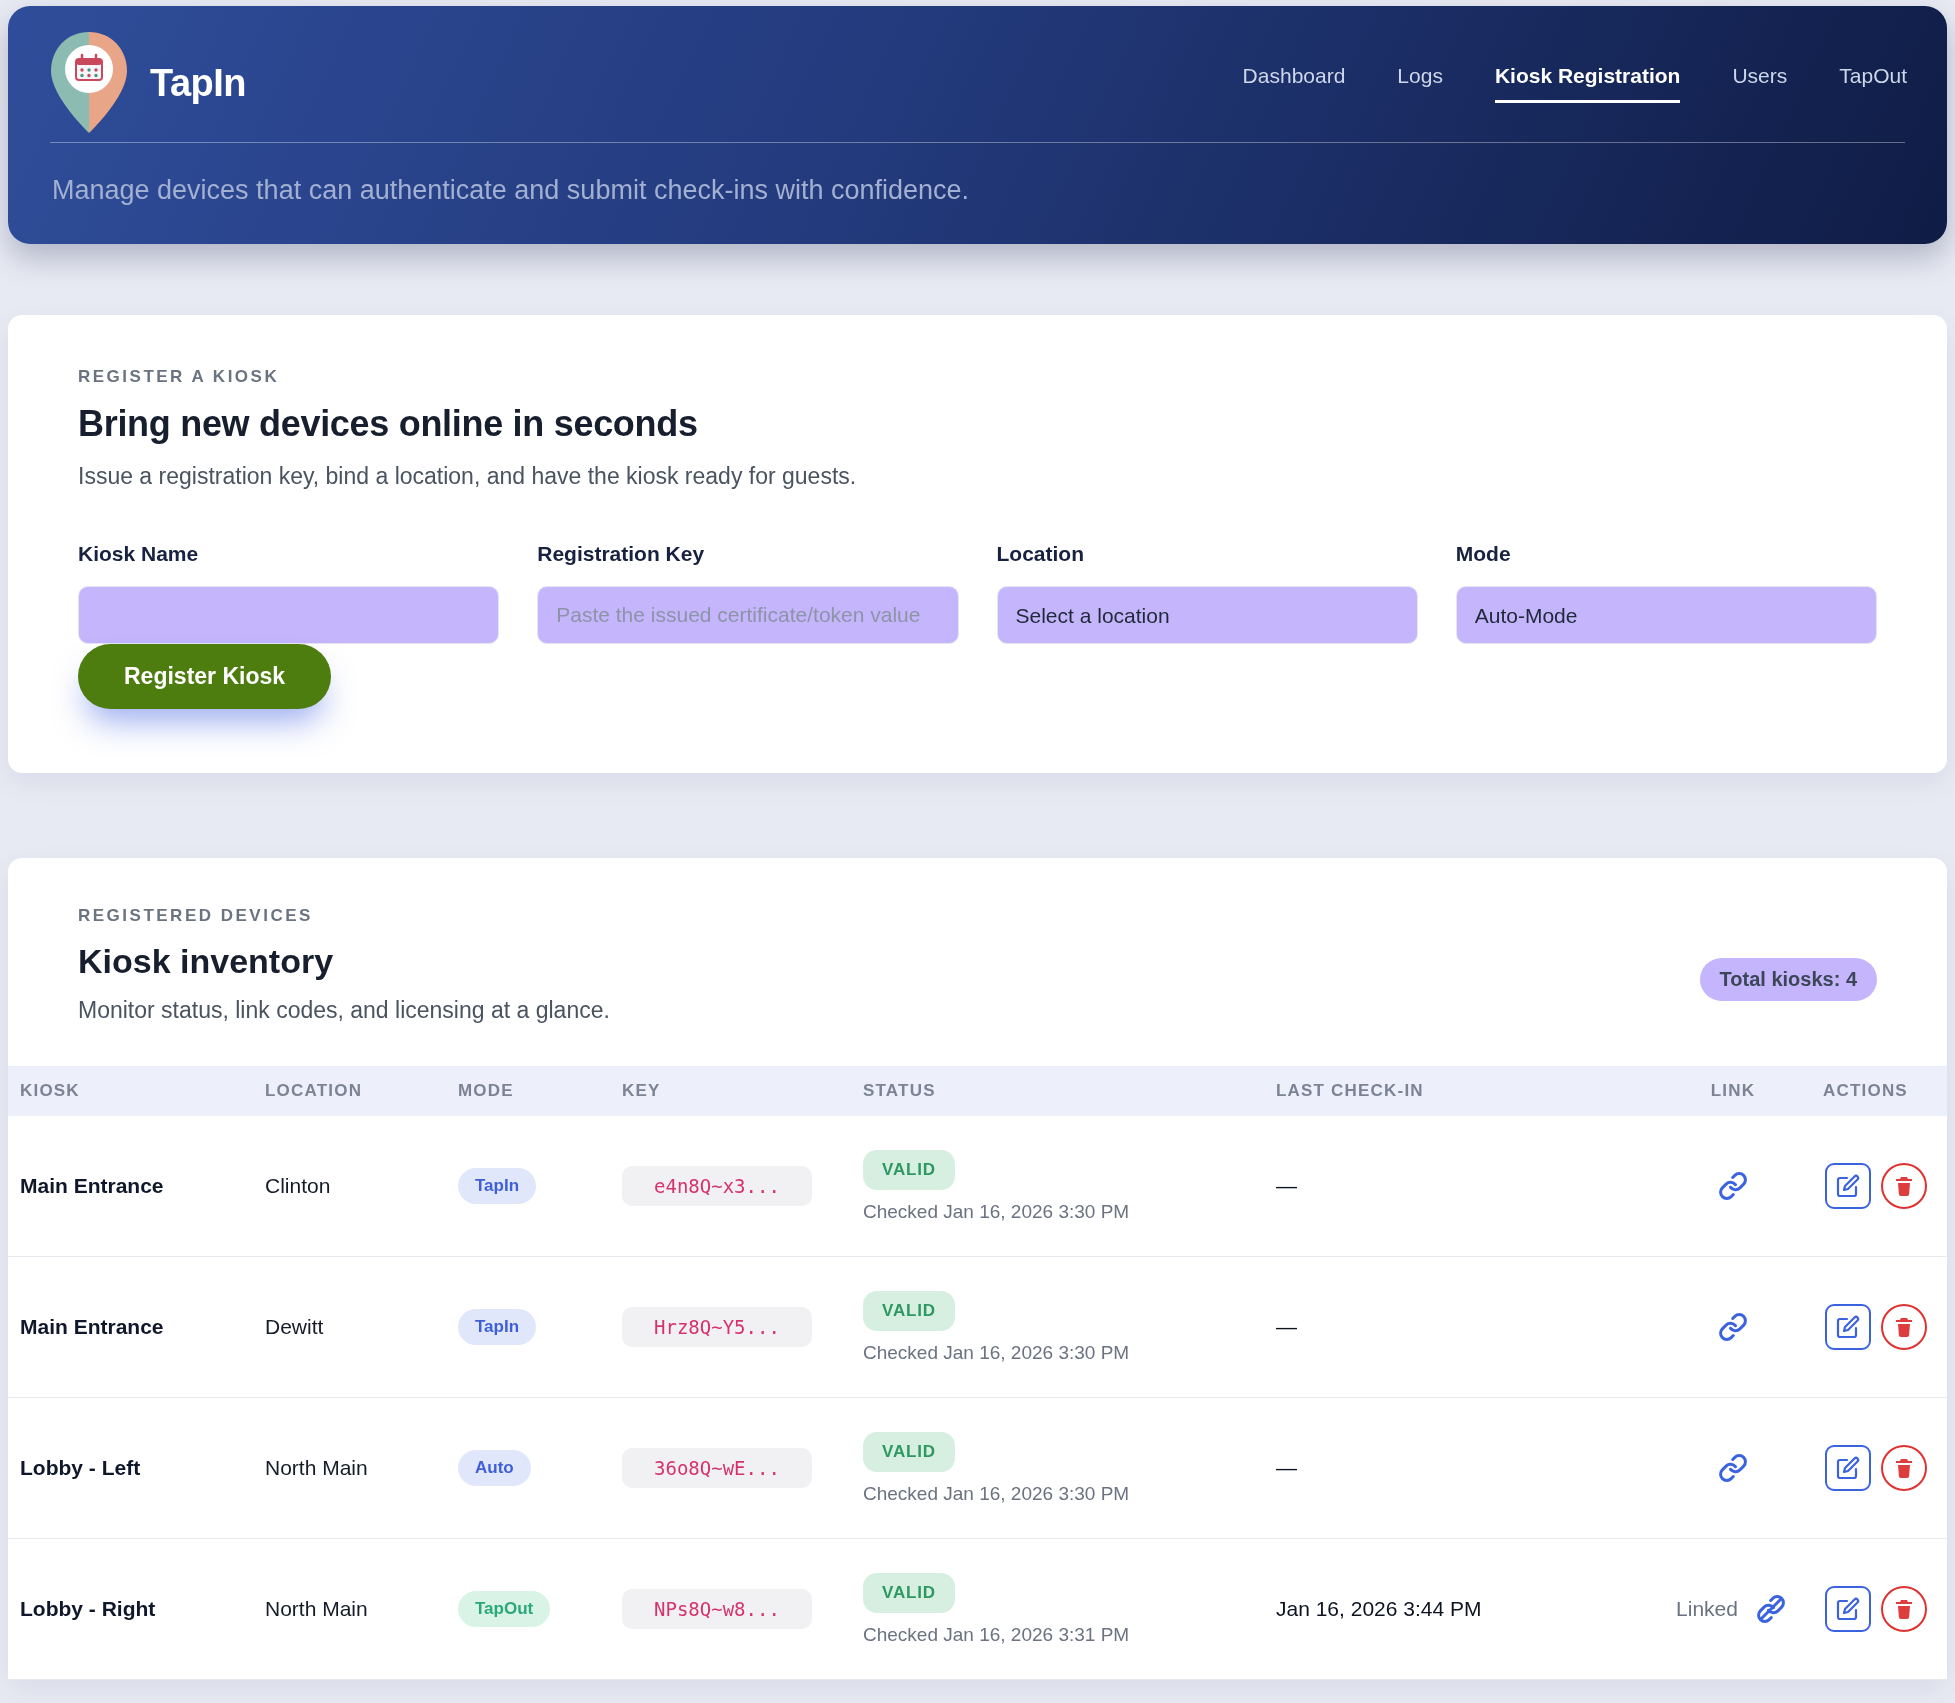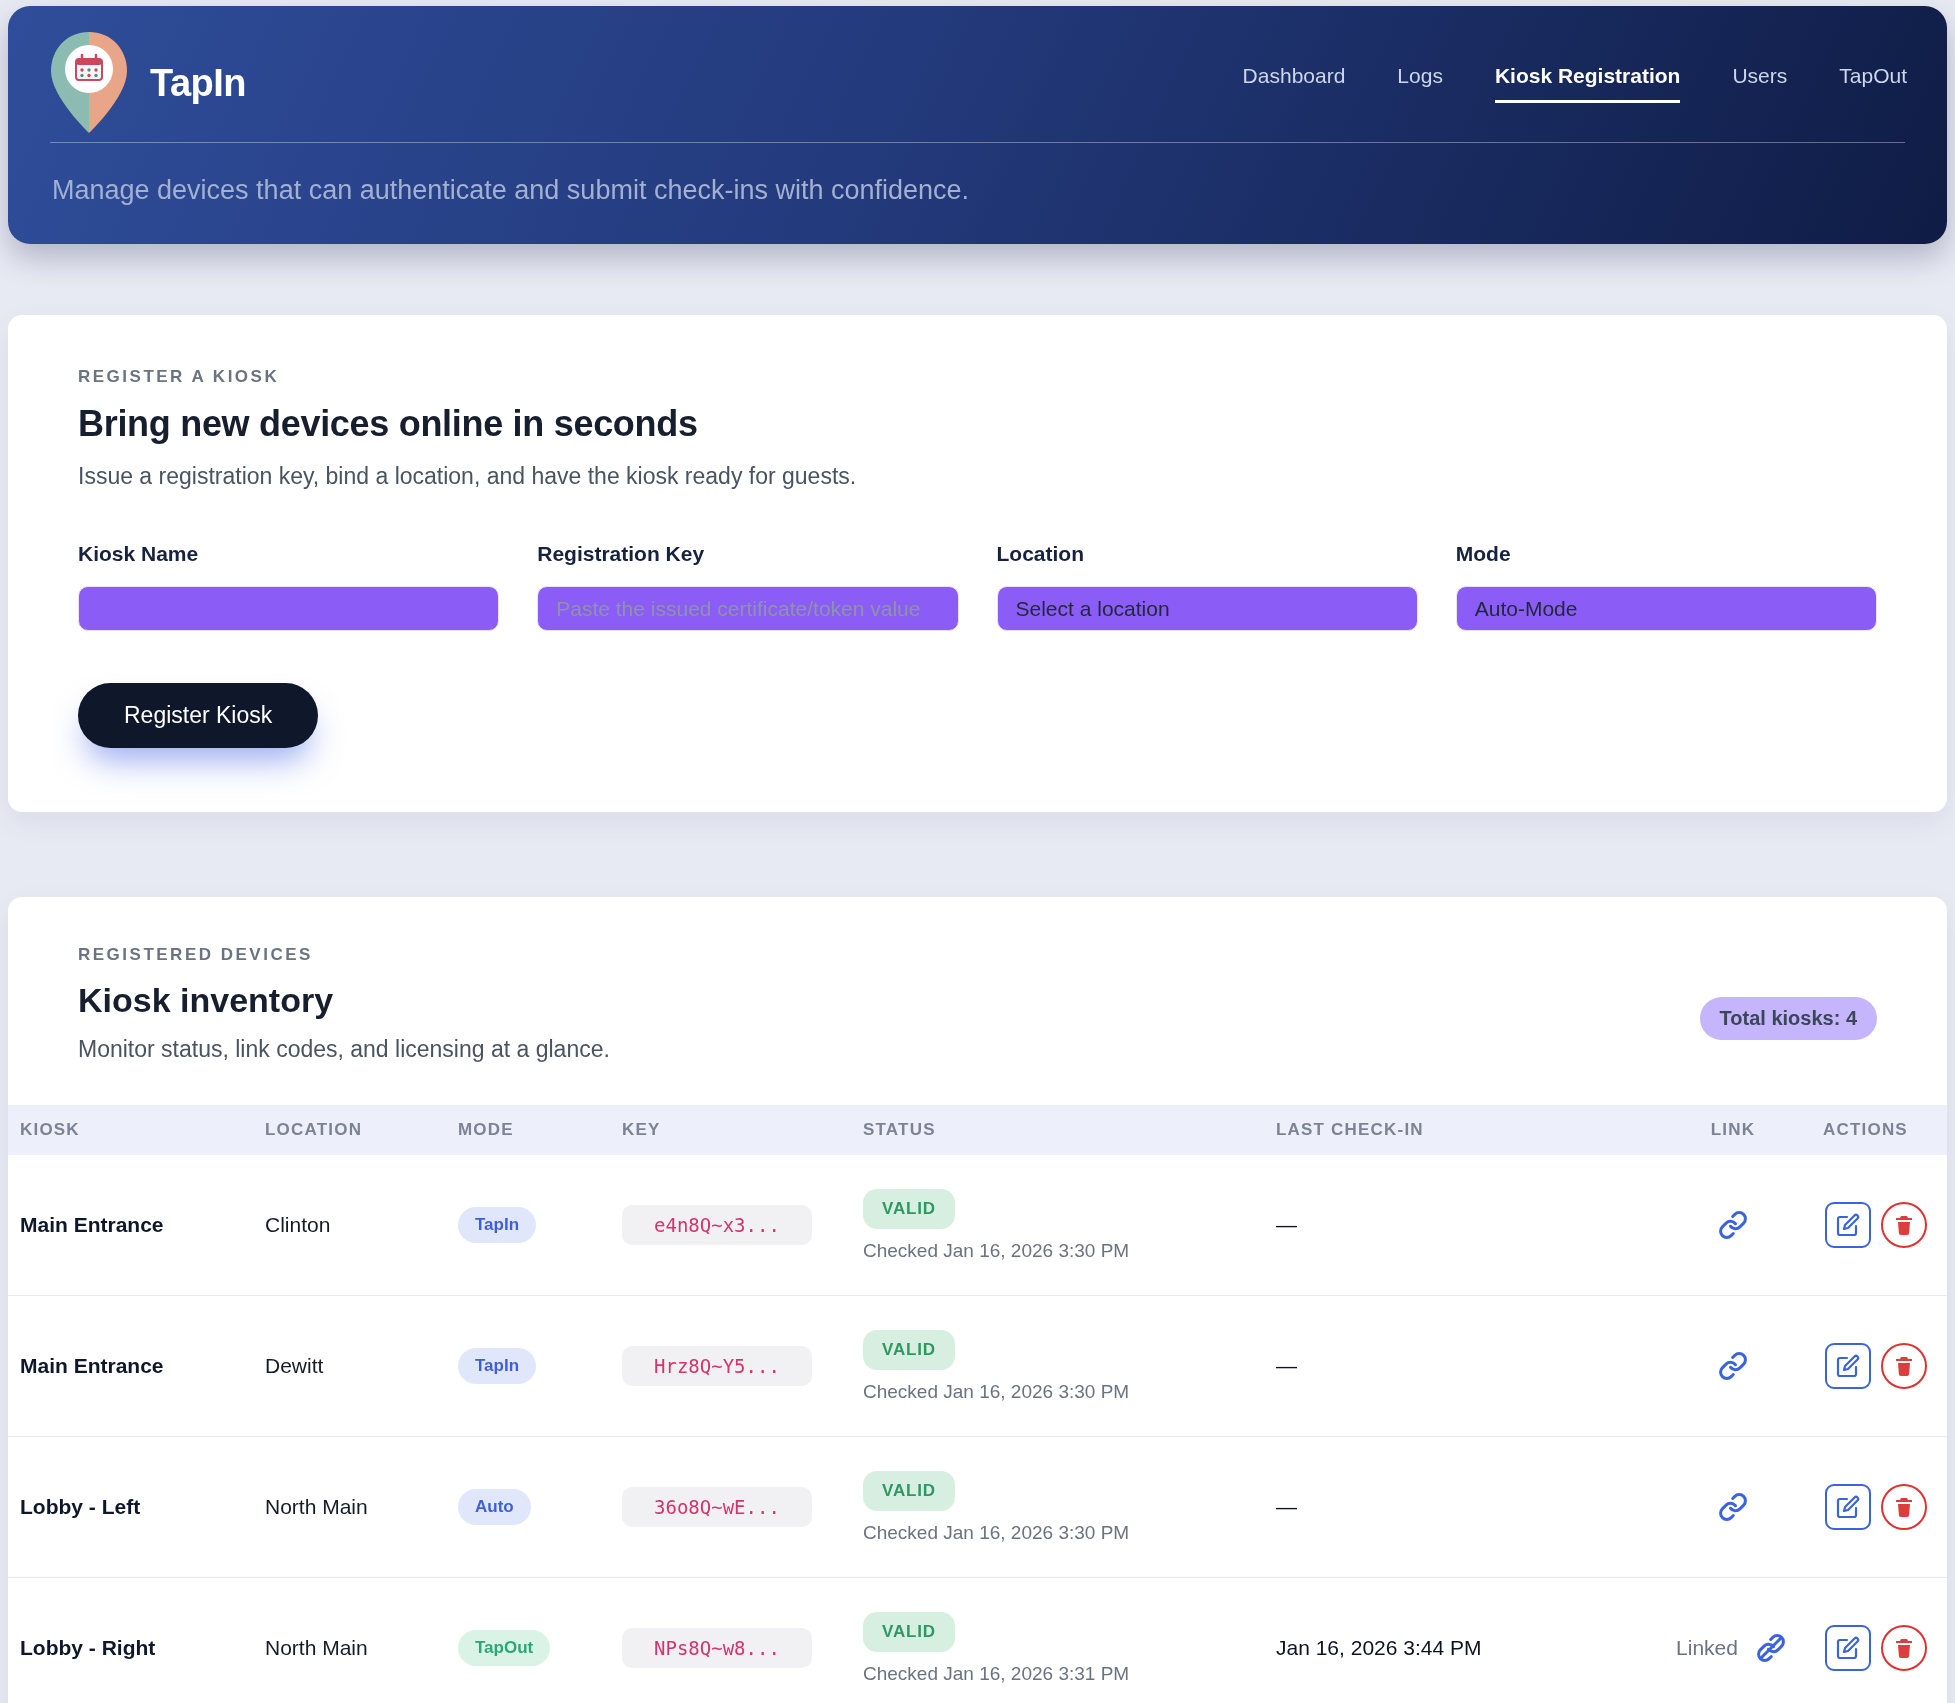--- a/index.html
+++ b/index.html
@@ -42,29 +42,29 @@
   }
   .card-title { font-size:36px; font-weight:bold; color:#171f2e; margin-top:16px; letter-spacing:-.3px; }
   .card-sub { font-size:23px; color:#4a5360; margin-top:18px; }
 
   .form-grid {
     display:grid; grid-template-columns:repeat(4,1fr); column-gap:38px;
     margin-top:52px;
   }
   .field-label { display:block; font-size:21px; font-weight:bold; color:#16223f; margin-bottom:20px; }
   .field-input, .field-select {
-    width:100%; height:45px; border:1px solid #e4e7f2; border-radius:10px;
-    background:#8b5cf6; font-size:21px; color:#1f2937; padding:0 18px;
+    width:100%; height:58px; border:1px solid #e4e7f2; border-radius:10px;
+    background:#c4b5fd; font-size:21px; color:#1f2937; padding:0 18px;
     font-family:"Liberation Sans", sans-serif;
     appearance:none; -webkit-appearance:none; outline:none;
   }
   .field-input::placeholder { color:#8d94a6; opacity:1; }
   .submit-btn {
-    margin-top:52px; border:none; cursor:pointer;
-    background:#0f172a; color:#fff; font-weight:normal; font-size:23px;
+    border:none; cursor:pointer;
+    background:#4d7c0f; color:#fff; font-weight:bold; font-size:23px;
     padding:19px 46px; border-radius:34px;
     box-shadow:0 20px 32px -8px rgba(58,92,225,.5);
     font-family:"Liberation Sans", sans-serif;
   }
 
   
   .inventory-card { margin-top:85px; padding:48px 0 0; min-height:800px; }
   .inv-head { display:flex; justify-content:space-between; align-items:flex-start; padding:0 70px; }
   .inv-title { font-size:34px; font-weight:bold; color:#171f2e; margin-top:16px; }
   .inv-sub { font-size:23px; color:#4a5360; margin-top:16px; }

